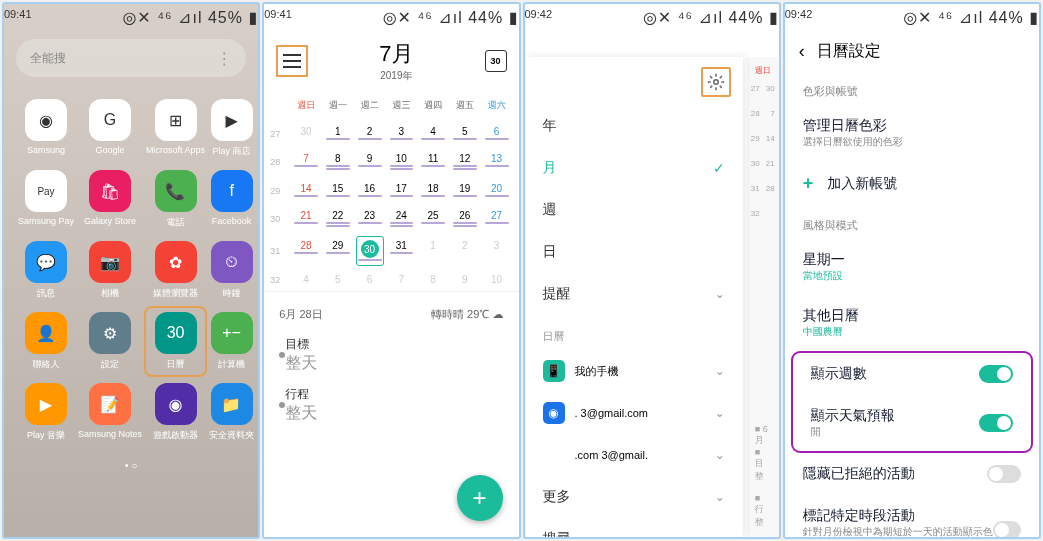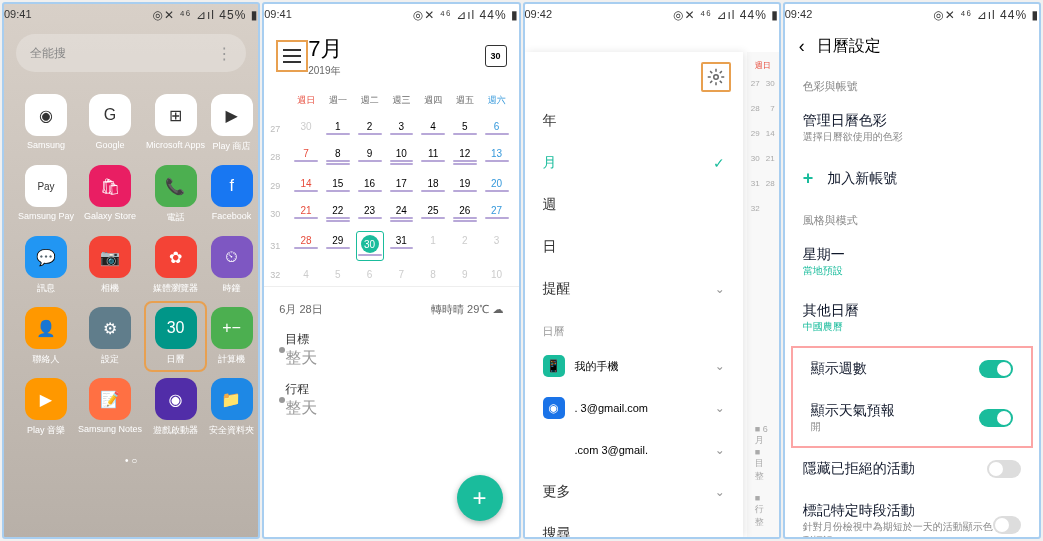--- a/index.html
+++ b/index.html
@@ -1,35 +1,35 @@
 <!DOCTYPE html>
 <html><head>
   <meta charset="utf-8">
   <style>
     * { margin: 0; padding: 0; box-sizing: border-box; }
     body { font-family: -apple-system, "Helvetica Neue", Arial, sans-serif; background: #f0f0f0; display: flex; gap: 2px; padding: 2px; }
     .phone { width: 259px; height: 537px; background: #fff; border: 2px solid #a8cef0; border-radius: 3px; overflow: hidden; display: flex; flex-direction: column; position: relative; }
     .status-bar { display: flex; justify-content: space-between; padding: 4px 0; font-size: 11px; color: #333; }
-    .status-icons { font-size: 12px; letter-spacing: 1px; text-align: right; }
+    .status-icons { font-size: 16px; letter-spacing: 1px; text-align: right; }
     
     
     .phone-1 { background: linear-gradient(to bottom, #d8d0c8, #b8b0a8); }
     .search-bar { margin: 8px 12px; height: 38px; background: rgba(255,255,255,0.25); border-radius: 20px; display: flex; align-items: center; padding: 0 14px; color: #888; font-size: 12px; }
     .search-bar .dots { margin-left: auto; font-size: 16px; color: #999; }
     .app-grid { display: grid; grid-template-columns: repeat(4,1fr); gap: 0; padding: 8px 12px; }
     .app-item { display: flex; flex-direction: column; align-items: center; padding: 6px 2px; }
     .app-icon { width: 42px; height: 42px; border-radius: 12px; display: flex; align-items: center; justify-content: center; font-size: 18px; color: #fff; margin-bottom: 4px; position: relative; }
     .app-label { font-size: 9px; color: #fff; text-align: center; white-space: nowrap; }
     .app-item.highlight { border: 2px solid #e8a050; border-radius: 8px; padding: 4px 0; }
     .page-dots { text-align: center; color: #fff; font-size: 10px; padding: 4px; }
     
     
     .cal-header { display: flex; align-items: center; padding: 8px 12px; }
     .menu-icon { width: 32px; height: 32px; border: 2px solid #e8a050; display: flex; align-items: center; justify-content: center; font-size: 18px; }
-    .cal-title { flex: 1; text-align: left; }
+    .cal-title { flex: 1; text-align: center; }
     .cal-title h1 { font-size: 22px; font-weight: 400; }
     .cal-title .year { font-size: 10px; color: #666; }
     .today-icon { width: 22px; height: 22px; border: 1.5px solid #333; border-radius: 3px; display: flex; align-items: center; justify-content: center; font-size: 9px; font-weight: bold; }
     .cal-days { display: grid; grid-template-columns: 20px repeat(7,1fr); gap: 0; font-size: 9px; padding: 4px 6px; }
     .cal-days .wk { color: #999; font-size: 8px; }
     .day-hdr { text-align: center; color: #666; padding: 4px 0; }
     .day-hdr.sun { color: #e74c3c; }
     .day-hdr.sat { color: #3498db; }
     .cal-grid { padding: 0 6px; }
     .cal-row { display: grid; grid-template-columns: 20px repeat(7,1fr); font-size: 10px; }
@@ -73,21 +73,21 @@
     .set-item-txt h3 { font-size: 14px; font-weight: 400; color: #0f172a; }
     .set-item-txt p { font-size: 10px; color: #888; }
     .set-item-txt p.accent { color: #1abc9c; }
     .set-item .plus { color: #1abc9c; font-size: 18px; margin-right: 14px; font-weight:bold; }
     .switch { margin-left: auto; width: 34px; height: 18px; border-radius: 10px; position: relative; }
     .switch.on { background: #1abc9c; }
     .switch.off { background: #ddd; }
     .switch::after { content: ''; position: absolute; width: 14px; height: 14px; border-radius: 50%; background: #fff; top: 2px; }
     .switch.on::after { right: 2px; }
     .switch.off::after { left: 2px; }
-    .hl-box { border: 2px solid #fca5a5; border-radius: 0; margin: 0 6px; }
+    .hl-box { border: 2px solid #a21caf; border-radius: 9px; margin: 0 6px; }
     svg { display: block; }
   </style>
 </head>
 <body>
 
 <div class="phone phone-1">
   <div class="status-bar">
     <span>09:41</span>
     <span class="status-icons"><span>◎✕ ⁴⁶ ⊿ıl</span> <span>45%</span> ▮</span>
   </div>

